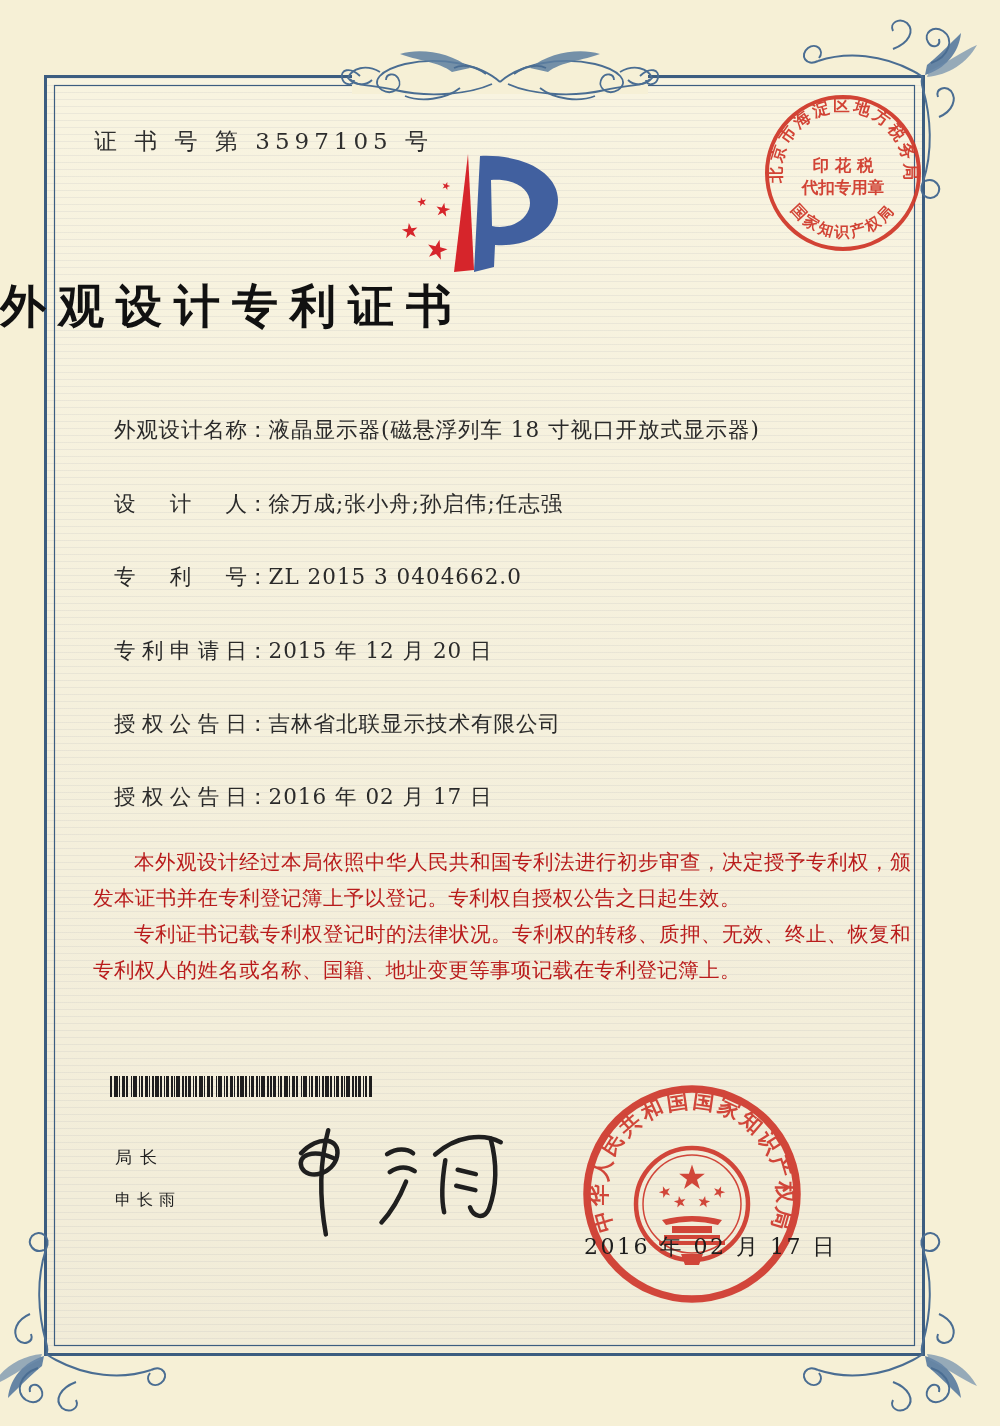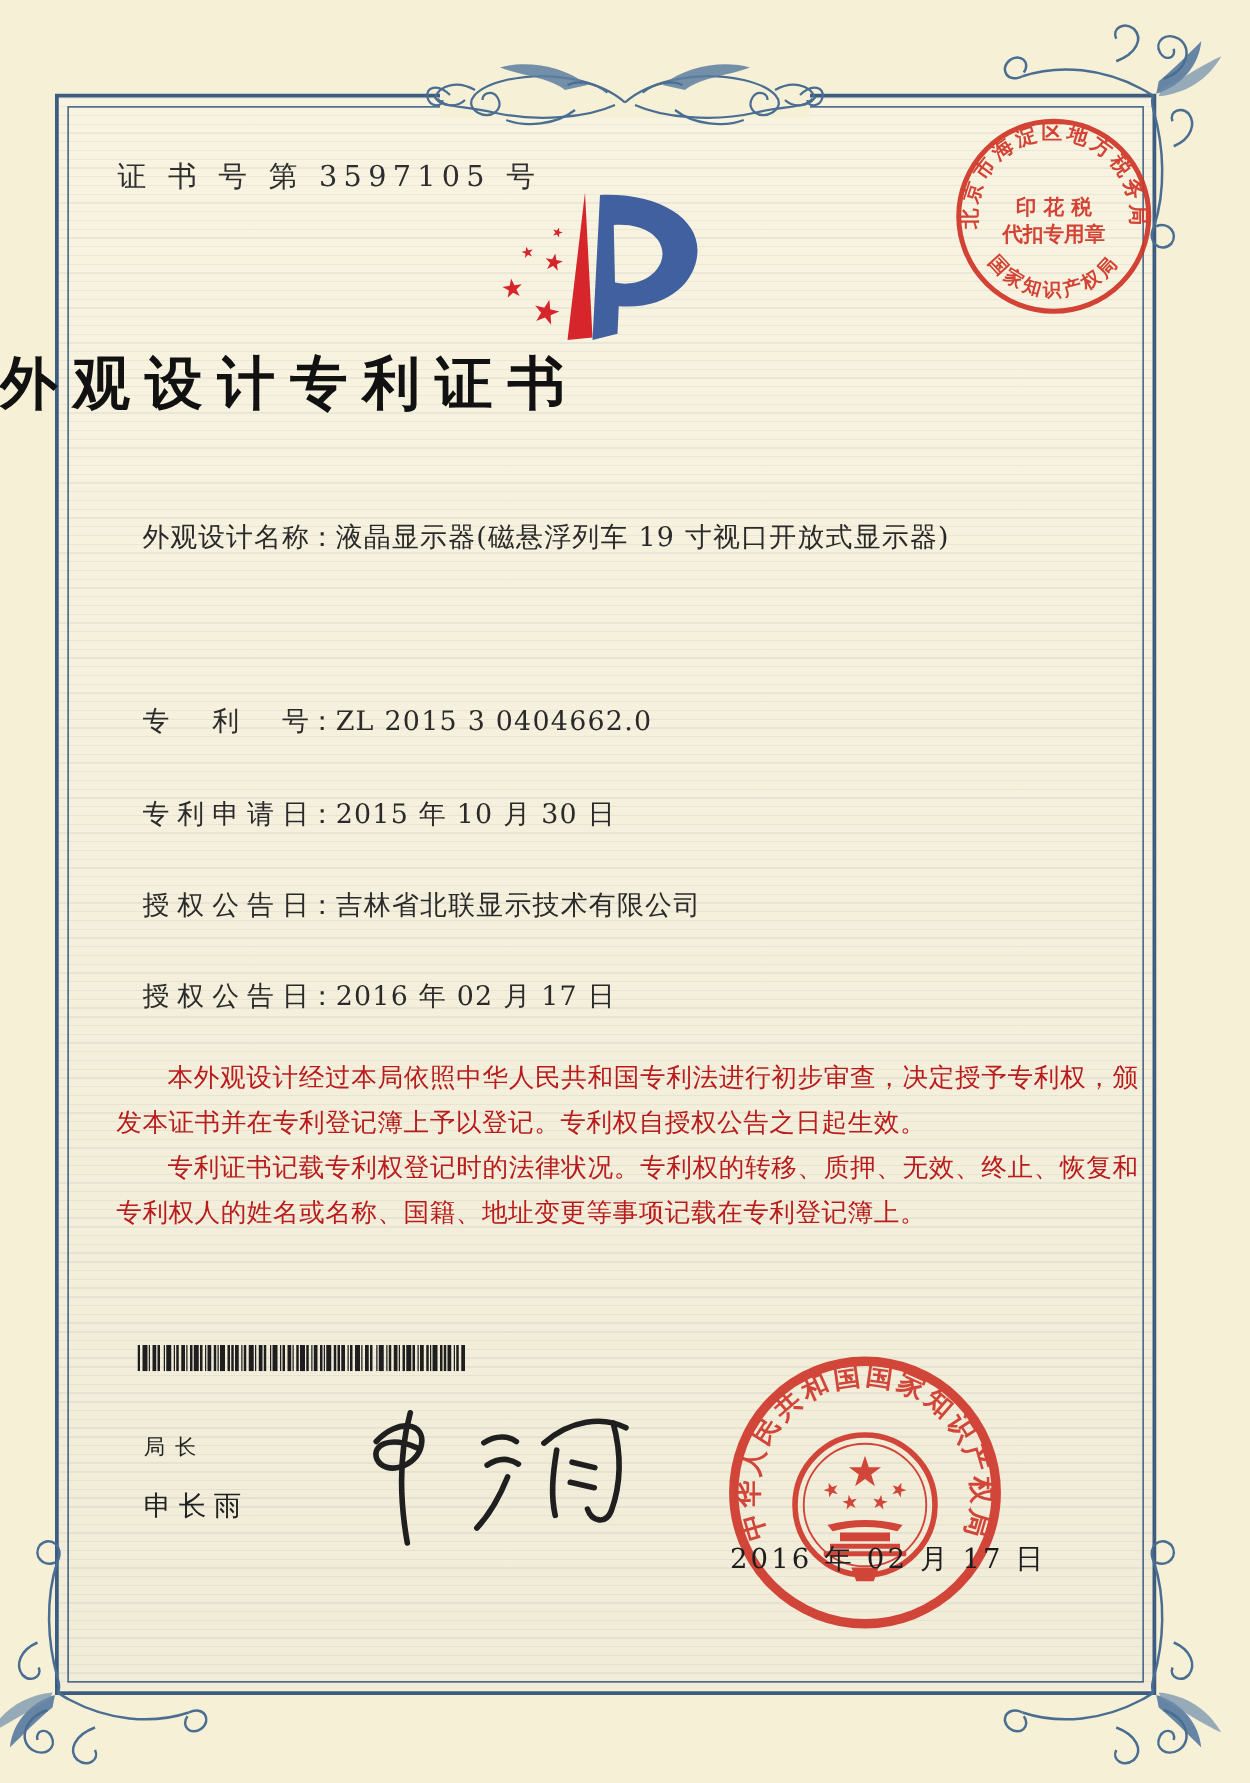--- a/index.html
+++ b/index.html
@@ -33,21 +33,21 @@
   .f-colon{display:inline-block;}
   .f-value{letter-spacing:1px;}
   .paragraphs{
     left:93px;top:844px;width:818px;
     font-size:20.5px;line-height:36px;text-align:justify;color:#b91c1c;
     letter-spacing:0.4px;
   }
   .paragraphs p{margin:0;text-indent:2em;}
   .barcode-wrap{left:110px;top:1076px;}
   .sig-title{left:115px;top:1146px;font-size:17px;letter-spacing:8px;color:#222;}
-  .sig-name{left:115px;top:1190px;font-size:22px;letter-spacing:6px;color:#222;}
+  .sig-name{left:115px;top:1190px;font-size:16px;letter-spacing:6px;color:#222;}
   .signature{left:268px;top:1120px;transform:rotate(-2deg);}
   .seal-wrap{left:577px;top:1079px;}
   .seal-date{
     left:584px;top:1232px;font-size:22px;letter-spacing:2.5px;color:#1d1d1d;
     white-space:nowrap;z-index:5;
   }
   .footer{
     left:0;right:0;top:1299px;text-align:center;
     font-size:18px;letter-spacing:2px;color:#333;
   }
@@ -123,27 +123,30 @@
         <textPath href="#taxBot" startOffset="50%" text-anchor="middle">国家知识产权局</textPath>
       </text>
       <text x="0" y="-2" text-anchor="middle" font-size="16.5" font-weight="bold" fill="#cf3527">印 花 税</text>
       <text x="0" y="20" text-anchor="middle" font-size="16.5" font-weight="bold" fill="#cf3527">代扣专用章</text>
     </g>
   </svg>
 
   <div class="abs title content-layer">外观设计专利证书</div>
 
   <div class="field-row content-layer" style="top:415px">
-    <span class="f-label">外观设计名称</span><span class="f-colon">：</span><span class="f-value">液晶显示器(磁悬浮列车 19 寸视口开放式显示器)</span>
+    <span class="f-label">外观设计名称</span><span class="f-colon">：</span><span class="f-value">液晶显示器(磁悬浮列车 18 寸视口开放式显示器)</span>
+  </div>
+  <div class="field-row content-layer" style="top:489px">
+    <span class="f-label">设计人</span><span class="f-colon">：</span><span class="f-value">徐万成;张小舟;孙启伟;任志强</span>
   </div>
   <div class="field-row content-layer" style="top:562px">
     <span class="f-label">专利号</span><span class="f-colon">：</span><span class="f-value">ZL 2015 3 0404662.0</span>
   </div>
   <div class="field-row content-layer" style="top:636px">
-    <span class="f-label">专利申请日</span><span class="f-colon">：</span><span class="f-value">2015 年 10 月 30 日</span>
+    <span class="f-label">专利申请日</span><span class="f-colon">：</span><span class="f-value">2015 年 12 月 20 日</span>
   </div>
   <div class="field-row content-layer" style="top:709px">
     <span class="f-label">授权公告日</span><span class="f-colon">：</span><span class="f-value">吉林省北联显示技术有限公司</span>
   </div>
   <div class="field-row content-layer" style="top:782px">
     <span class="f-label">授权公告日</span><span class="f-colon">：</span><span class="f-value">2016 年 02 月 17 日</span>
   </div>
 
   <div class="abs paragraphs content-layer">
     <p>本外观设计经过本局依照中华人民共和国专利法进行初步审查，决定授予专利权，颁发本证书并在专利登记簿上予以登记。专利权自授权公告之日起生效。</p>

